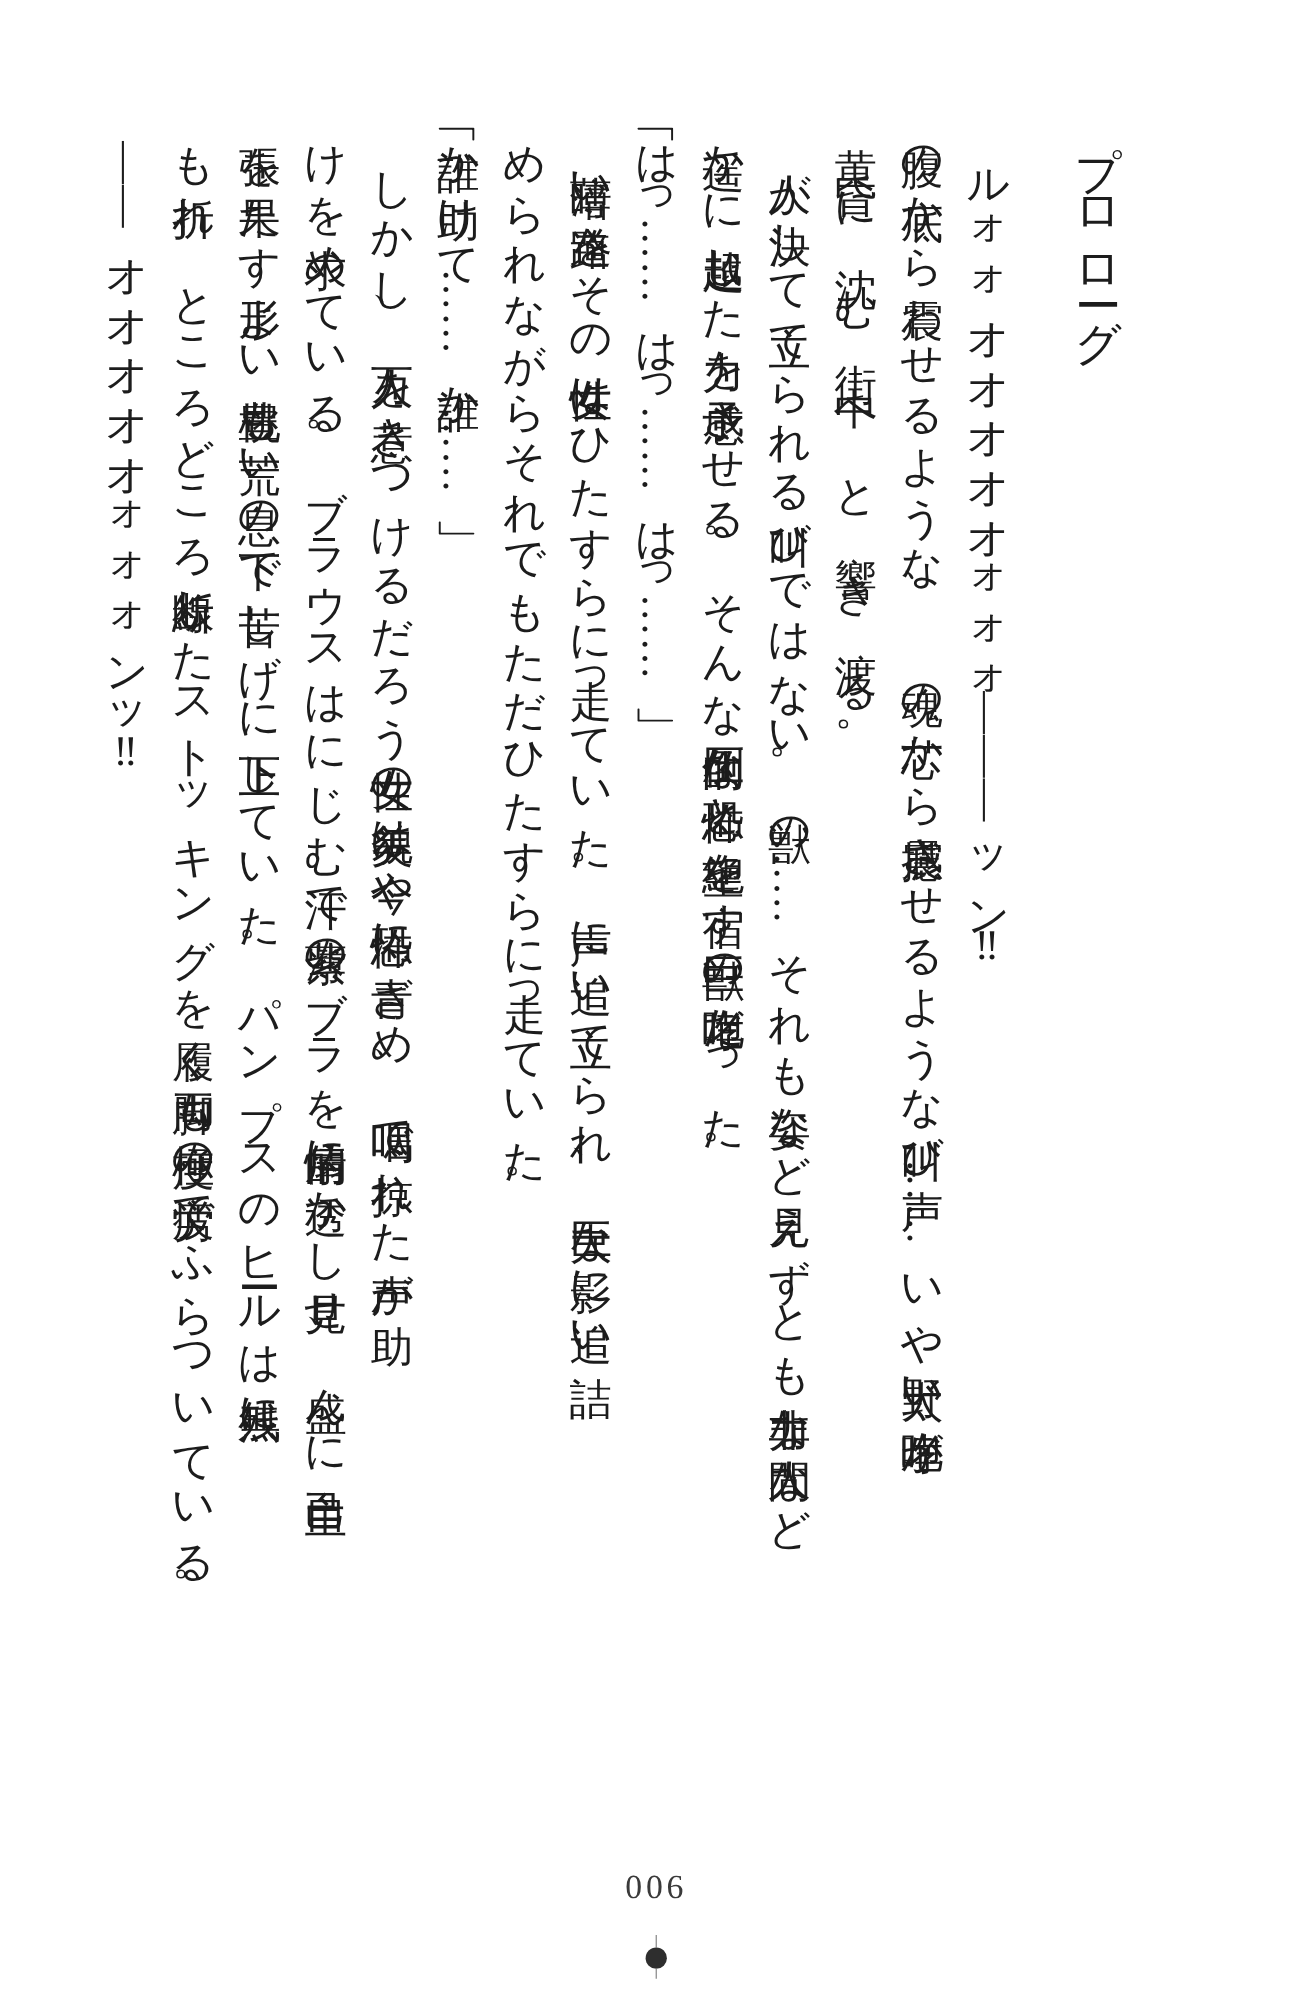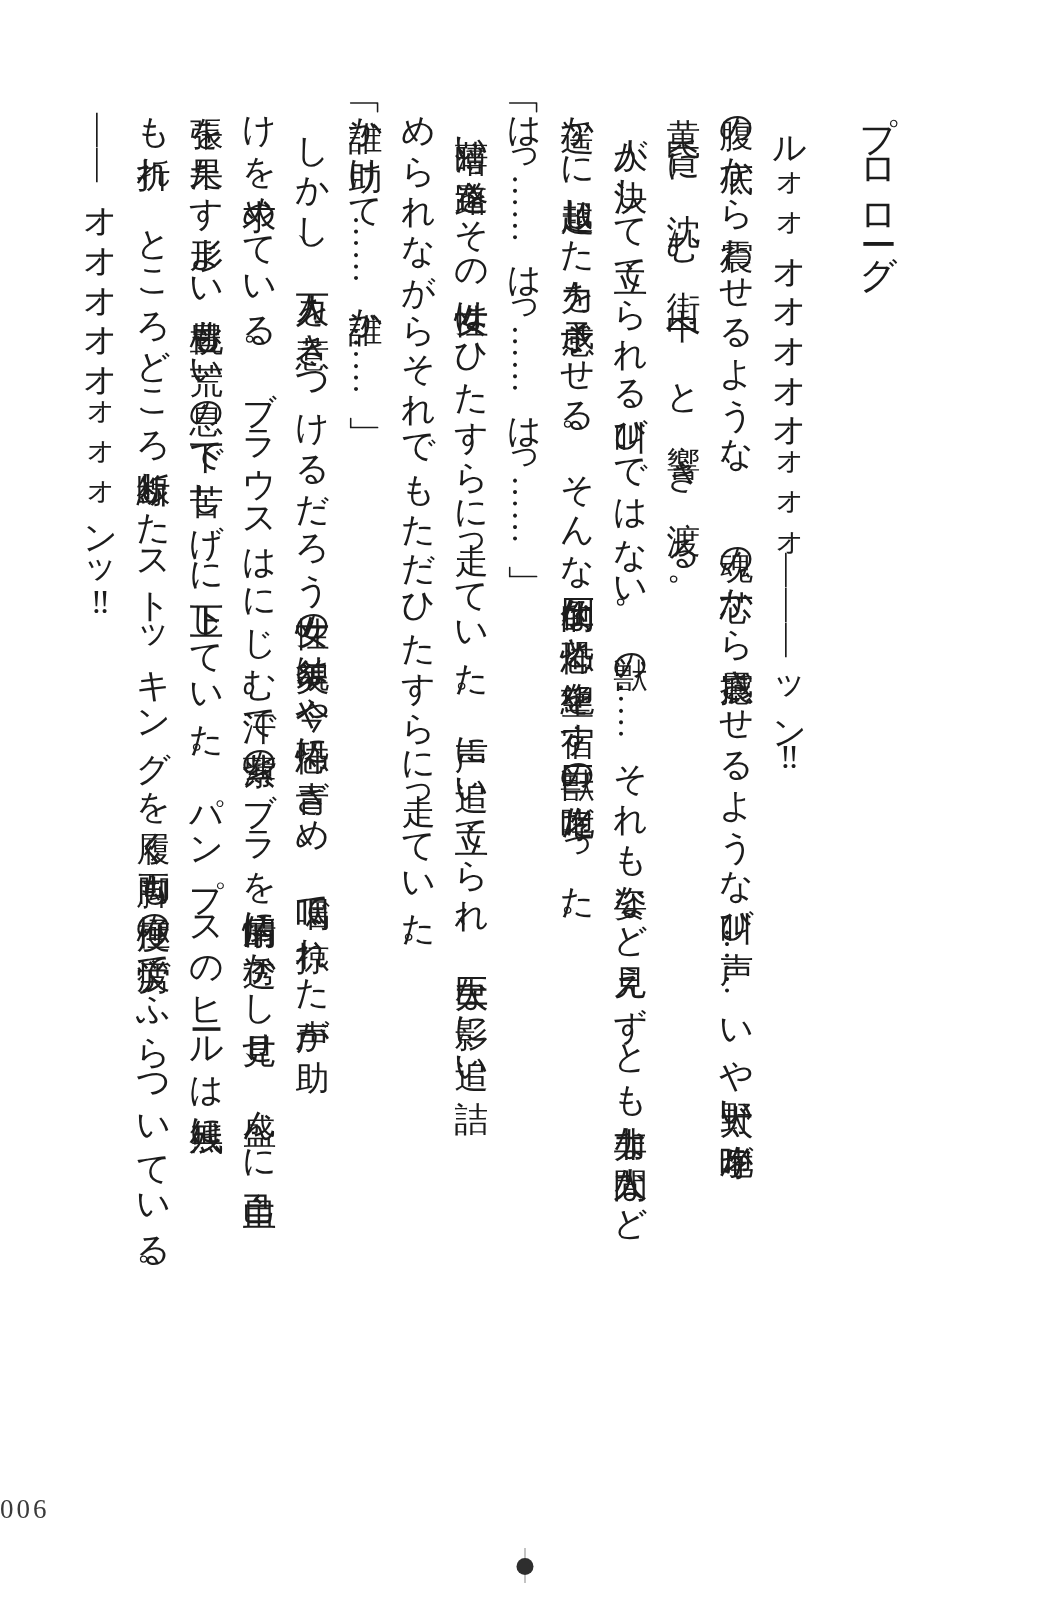--- a/index.html
+++ b/index.html
@@ -43,20 +43,21 @@
     text-indent: 21px;
   }
   .line.stretch {
     letter-spacing: 19px;
   }
   .page-number {
     position: absolute;
     left: 0;
     right: 0;
     top: 1494px;
+    text-align: center;
     font-size: 27px;
     letter-spacing: 3px;
     color: #3a3a3a;
   }
   .ornament {
     position: absolute;
     left: 50%;
     top: 1548px;
     transform: translateX(-50%);
     display: flex;

